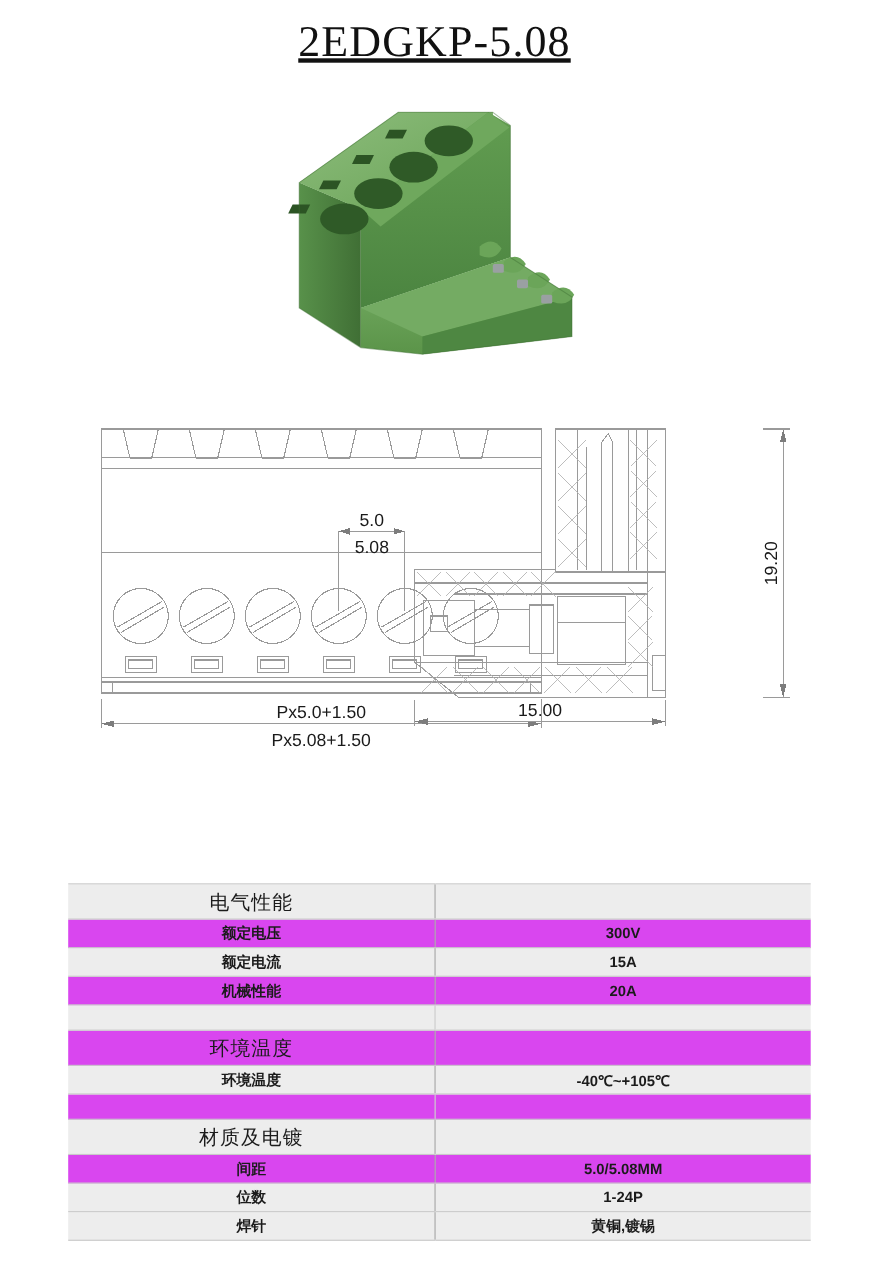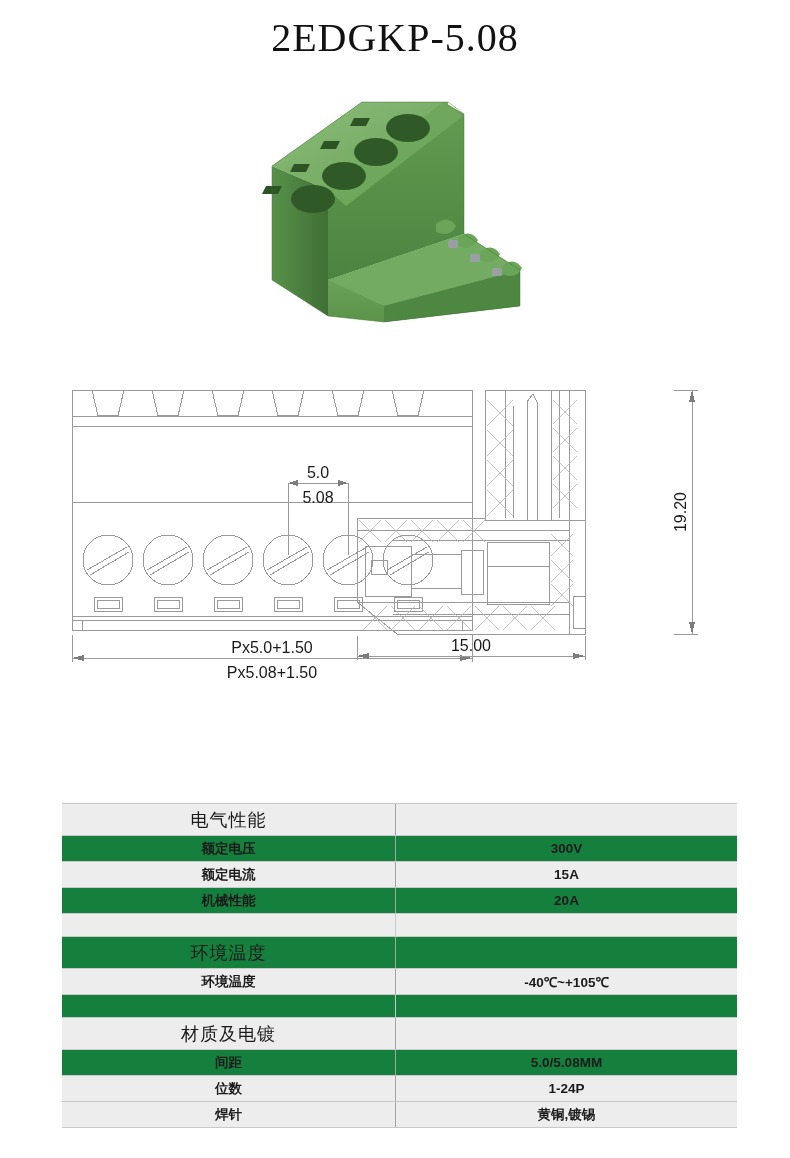--- a/index.html
+++ b/index.html
@@ -21,36 +21,37 @@
     position: absolute;
     top: 14px;
     left: 0;
     width: 790px;
     text-align: center;
     font-family: "Liberation Serif", serif;
     font-size: 40px;
     letter-spacing: 1px;
     color: #111;
     white-space: pre;
+    text-decoration: underline;
   }
 
   
   .photo-wrap {
     position: absolute;
     left: 258px;
     top: 84px;
     width: 276px;
     height: 240px;
   }
   .photo-svg { display: block; }
 
   
   .drawing {
     position: absolute;
-    left: 52px;
+    left: 72px;
     top: 370px;
     width: 680px;
     height: 320px;
   }
   .drawing svg { display: block; }
 
   
   .spec-table {
     position: absolute;
     left: 62px;
@@ -69,21 +70,21 @@
     color: #1b1b1b;
     border-top: 1px solid #c9c9c9;
     border-bottom: 1px solid #c9c9c9;
   }
   .spec-table td.label-col { width: 333px; }
   .spec-table td.value-col {
     width: 341px;
     border-left: 1px solid #a3a3a3;
   }
   .spec-table tr.shade td { background: #ededed; }
-  .spec-table tr.plain td { background: #15803d; }
+  .spec-table tr.plain td { background: #d946ef; }
   .spec-table tr.section td {
     height: 31px;
     font-size: 18px;
     font-weight: normal;
     letter-spacing: 1px;
   }
   .spec-table tr.spacer td {
     height: 22px;
     border-top: 1px solid #c9c9c9;
     border-bottom: 1px solid #c9c9c9;

